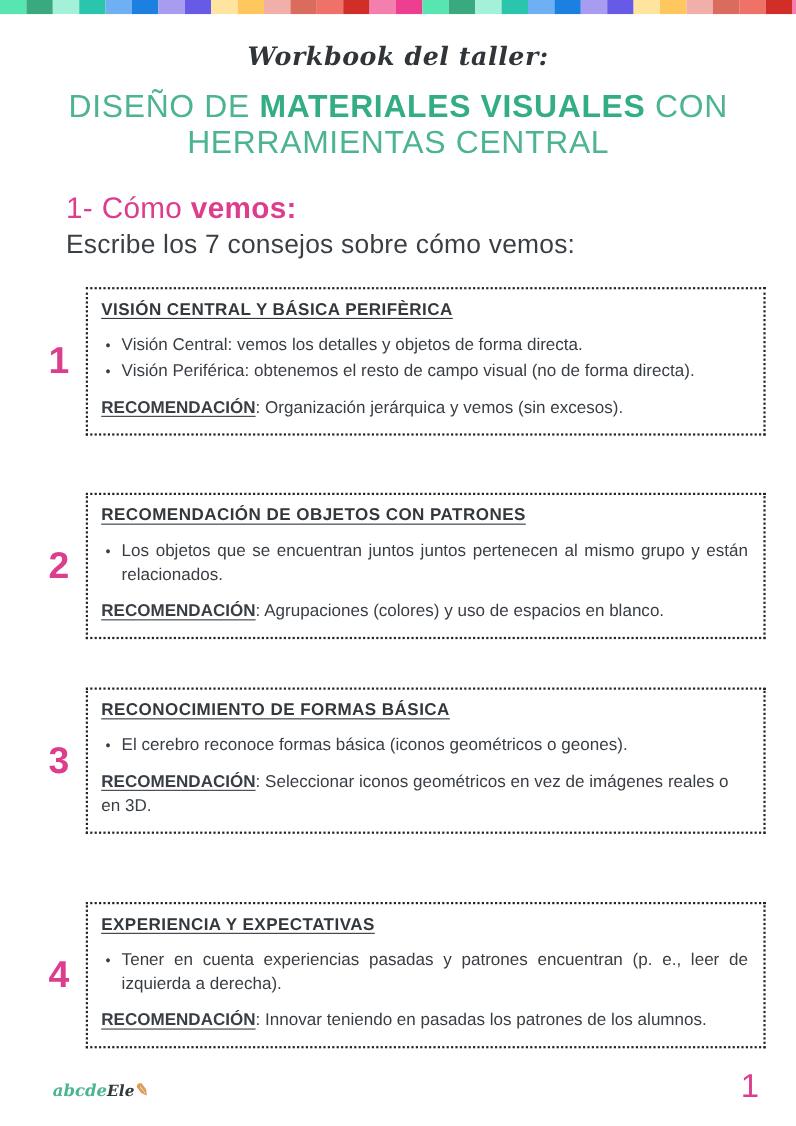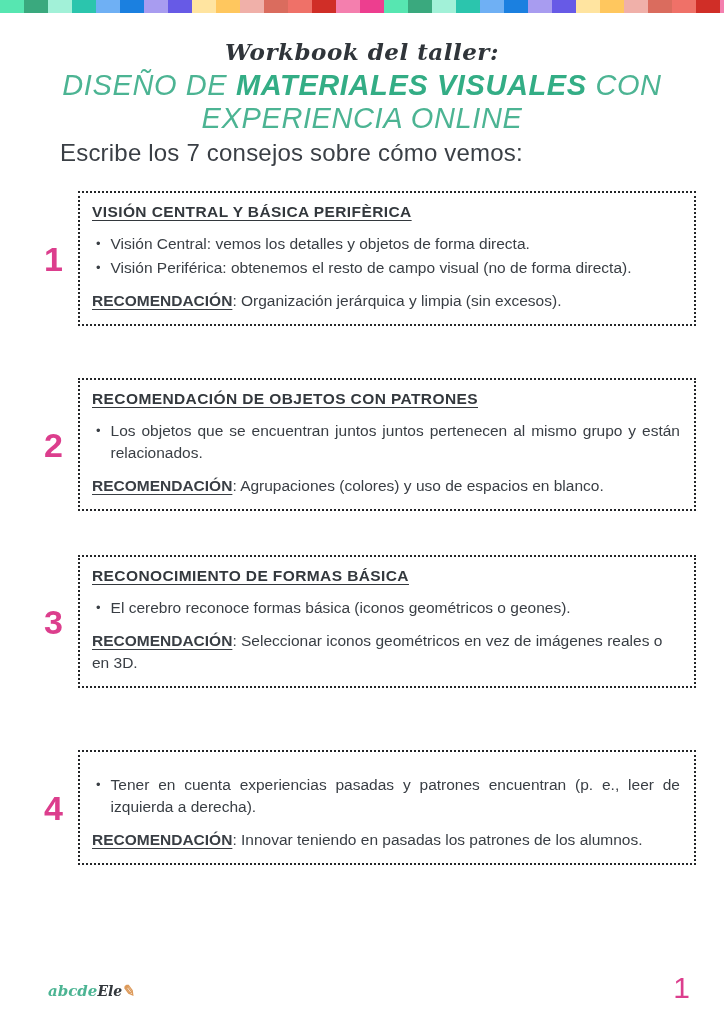--- a/index.html
+++ b/index.html
@@ -19,25 +19,24 @@
   
   .header { text-align: center; }
   .script-title {
     margin-top: 25px;
     font-family: "DejaVu Serif", serif;
     font-style: italic; font-weight: bold;
     font-size: 23px; color: #30353a;
     letter-spacing: 0.5px;
   }
   .main-title {
-    margin-top: 4px;
+    margin-top: 16px;
     font-size: 29px; line-height: 1.14;
     font-weight: 400; letter-spacing: 0.6px;
     color: var(--teal, #4cb493);
-    font-style: italic;
   }
   .main-title strong { font-weight: 700; color: var(--teal-bold, #33ad85); }
 
   
   .section-heading {
     margin: 27px 0 2px 60px;
     font-size: 27px; font-weight: 400;
     color: var(--pink, #dc3e8d);
     letter-spacing: 0.3px;
   }
@@ -142,42 +141,43 @@
       <div class="stripe-block" style="background: rgb(218, 108, 94);"></div>
       <div class="stripe-block" style="background: rgb(239, 113, 104);"></div>
       <div class="stripe-block" style="background: rgb(208, 46, 39);"></div>
       <div class="stripe-block" style="background: rgb(244, 127, 174);"></div>
     </div>
 
   <div class="header">
     <div class="script-title">Workbook del taller:</div>
     <div class="main-title">
       <div><span>DISEÑO DE </span><strong>MATERIALES VISUALES</strong><span> CON</span></div>
-      <div>EXPERIENCIA ONLINE</div>
-    </div>
-  </div>
-
+      <div>HERRAMIENTAS CENTRAL</div>
+    </div>
+  </div>
+
+  <div class="section-heading"><span>1- Cómo </span><strong>vemos:</strong></div>
   <div class="subtitle">Escribe los 7 consejos sobre cómo vemos:</div>
 
   <div class="tips" id="tips">
   <div class="tip">
     <div class="tip-number">1</div>
     <div class="tip-box">
       <div class="tip-title">VISIÓN CENTRAL Y BÁSICA PERIFÈRICA</div>
       <ul class="tip-bullets">
             <li>
               <span class="dot">•</span>
               <span class="btext">Visión Central: vemos los detalles y objetos de forma directa.</span>
             </li>
             <li>
               <span class="dot">•</span>
               <span class="btext">Visión Periférica: obtenemos el resto de campo visual (no de forma directa).</span>
             </li>
           </ul>
-      <div class="tip-rec"><span class="rec-label">RECOMENDACIÓN</span><span class="rec-text">: Organización jerárquica y limpia (sin excesos).</span></div>
+      <div class="tip-rec"><span class="rec-label">RECOMENDACIÓN</span><span class="rec-text">: Organización jerárquica y vemos (sin excesos).</span></div>
     </div>
   </div>
 
   <div class="tip">
     <div class="tip-number">2</div>
     <div class="tip-box">
       <div class="tip-title">RECOMENDACIÓN DE OBJETOS CON PATRONES</div>
       <ul class="tip-bullets">
             <li>
               <span class="dot">•</span>
@@ -198,20 +198,21 @@
               <span class="btext">El cerebro reconoce formas básica (iconos geométricos o geones).</span>
             </li>
           </ul>
       <div class="tip-rec"><span class="rec-label">RECOMENDACIÓN</span><span class="rec-text">: Seleccionar iconos geométricos en vez de imágenes reales o en 3D.</span></div>
     </div>
   </div>
 
   <div class="tip">
     <div class="tip-number">4</div>
     <div class="tip-box">
+      <div class="tip-title">EXPERIENCIA Y EXPECTATIVAS</div>
       <ul class="tip-bullets">
             <li>
               <span class="dot">•</span>
               <span class="btext just">Tener en cuenta experiencias pasadas y patrones encuentran (p. e., leer de izquierda a derecha).</span>
             </li>
           </ul>
       <div class="tip-rec"><span class="rec-label">RECOMENDACIÓN</span><span class="rec-text">: Innovar teniendo en pasadas los patrones de los alumnos.</span></div>
     </div>
   </div>
 </div>

